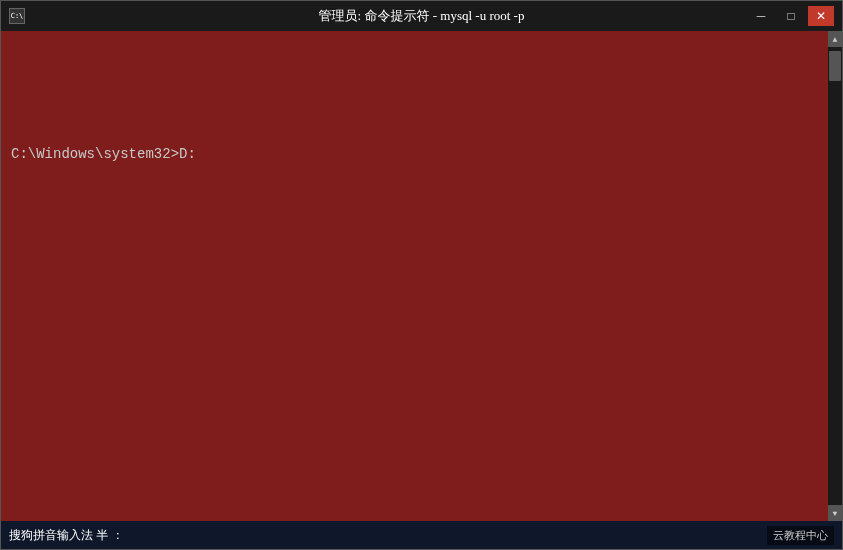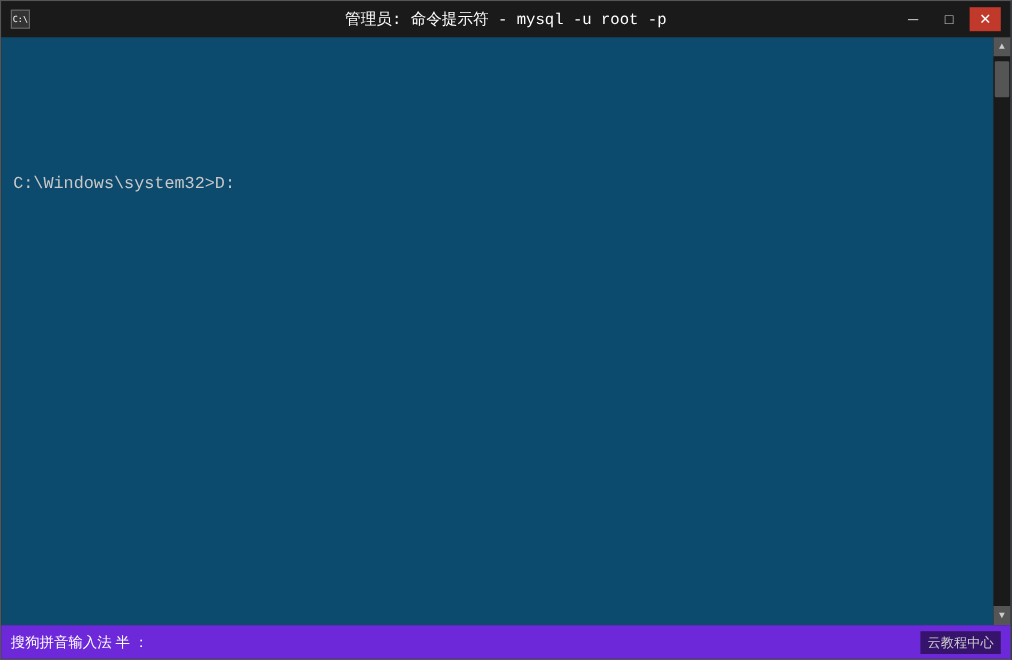--- a/index.html
+++ b/index.html
@@ -48,21 +48,21 @@
       display: flex;
       align-items: center;
       justify-content: center;
       font-size: 9px;
       color: #ccc;
     }
 
     .title-text {
       color: #ffffff;
       font-size: 13px;
-      font-family: Liberation Mono, monospace;
+      font-family: Liberation Serif, serif;
       position: absolute;
       left: 50%;
       transform: translateX(-50%);
     }
 
     .title-buttons {
       display: flex;
       gap: 4px;
     }
 
@@ -85,21 +85,21 @@
     }
 
     .terminal-area {
       display: flex;
       flex: 1;
       overflow: hidden;
     }
 
     .terminal-content {
       flex: 1;
-      background: #0c4a6e;
+      background: #7f1d1d;
       color: #c8c8c8;
       font-family: 'Courier New', Courier, monospace;
       font-size: 14px;
       line-height: 1.5;
       padding: 8px 10px;
       overflow: hidden;
       white-space: pre-wrap;
     }
 
     .scrollbar {
@@ -135,21 +135,21 @@
       height: 30px;
       background: #555;
       position: absolute;
       top: 4px;
       left: 1px;
       border-radius: 1px;
     }
 
     .bottom-bar {
       height: 28px;
-      background: #6d28d9;
+      background: #0f172a;
       display: flex;
       align-items: center;
       justify-content: space-between;
       padding: 0 8px;
       flex-shrink: 0;
     }
 
     .ime-text {
       color: #ffffff;
       font-size: 12px;

